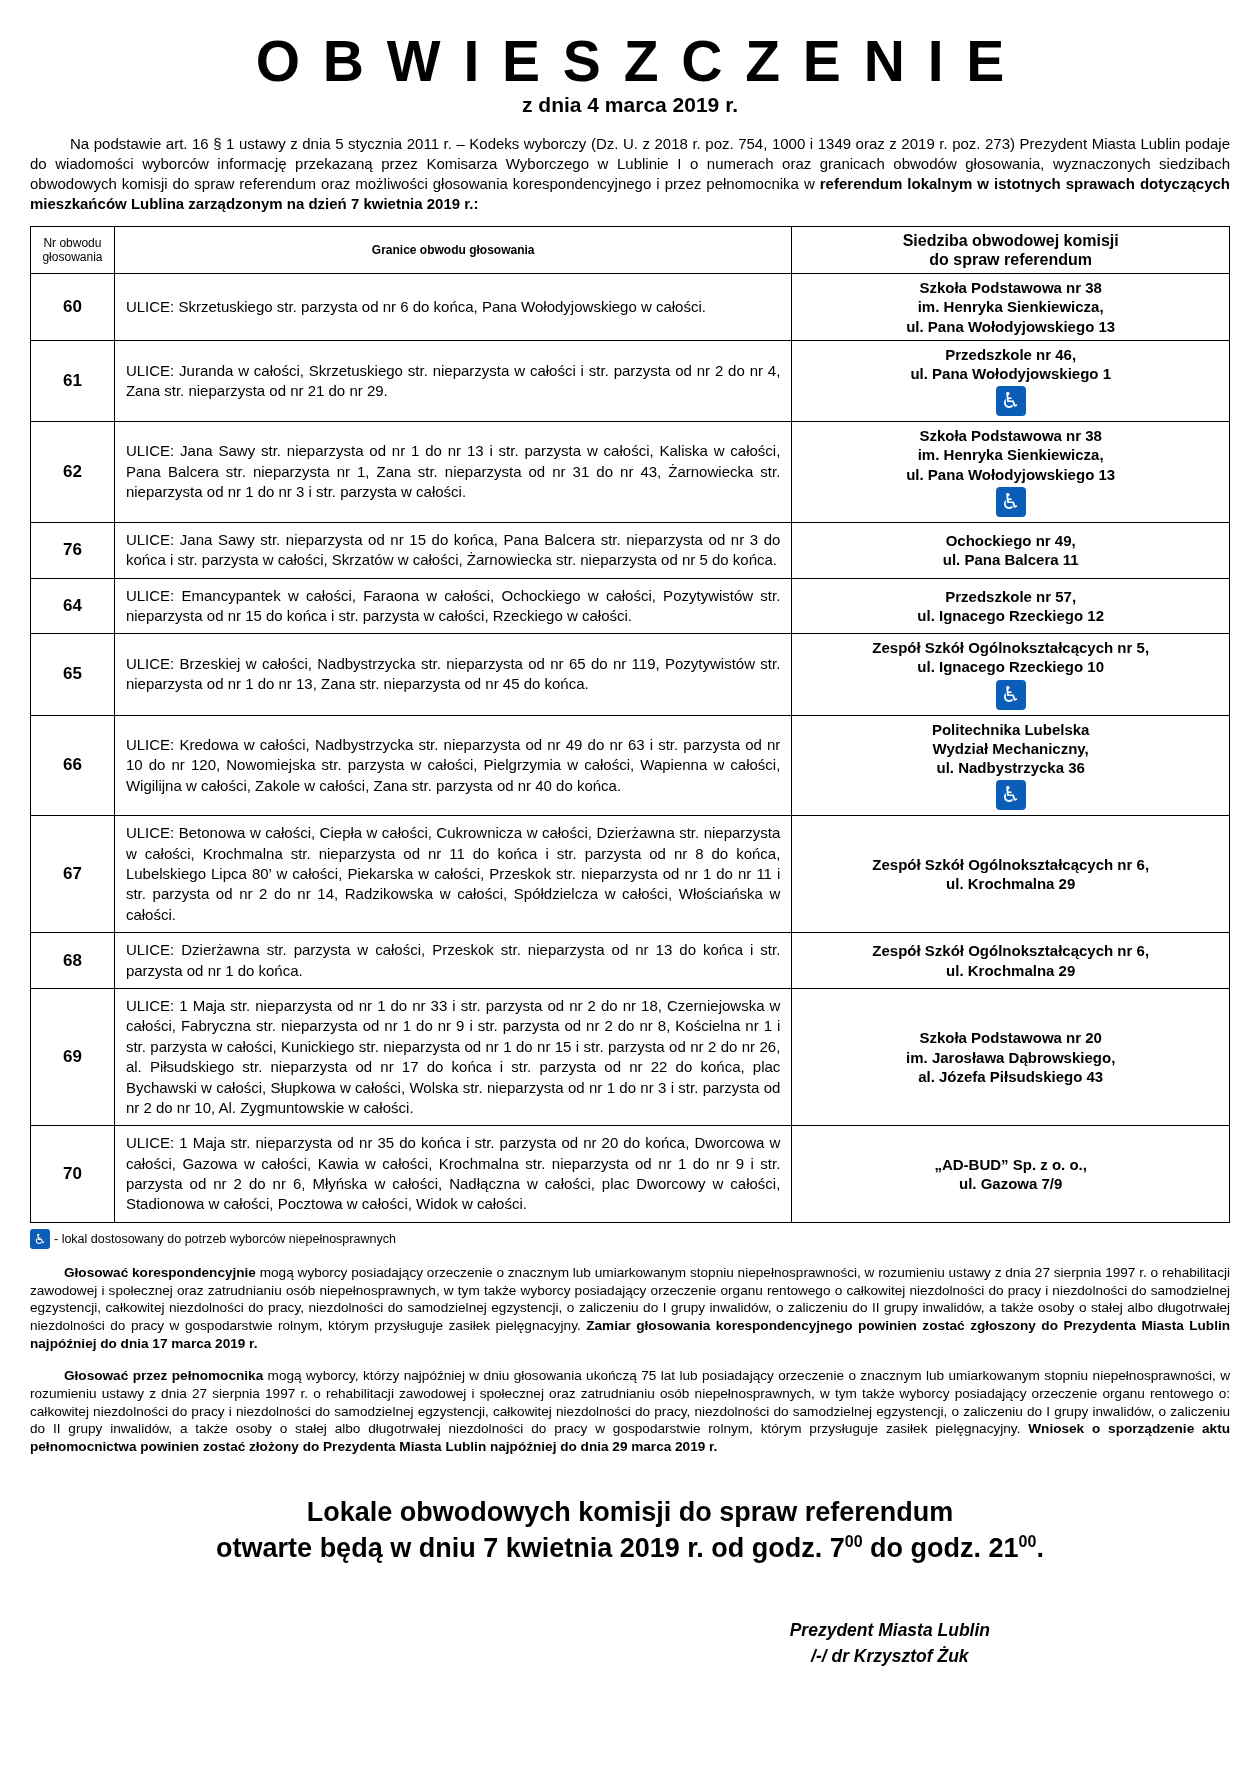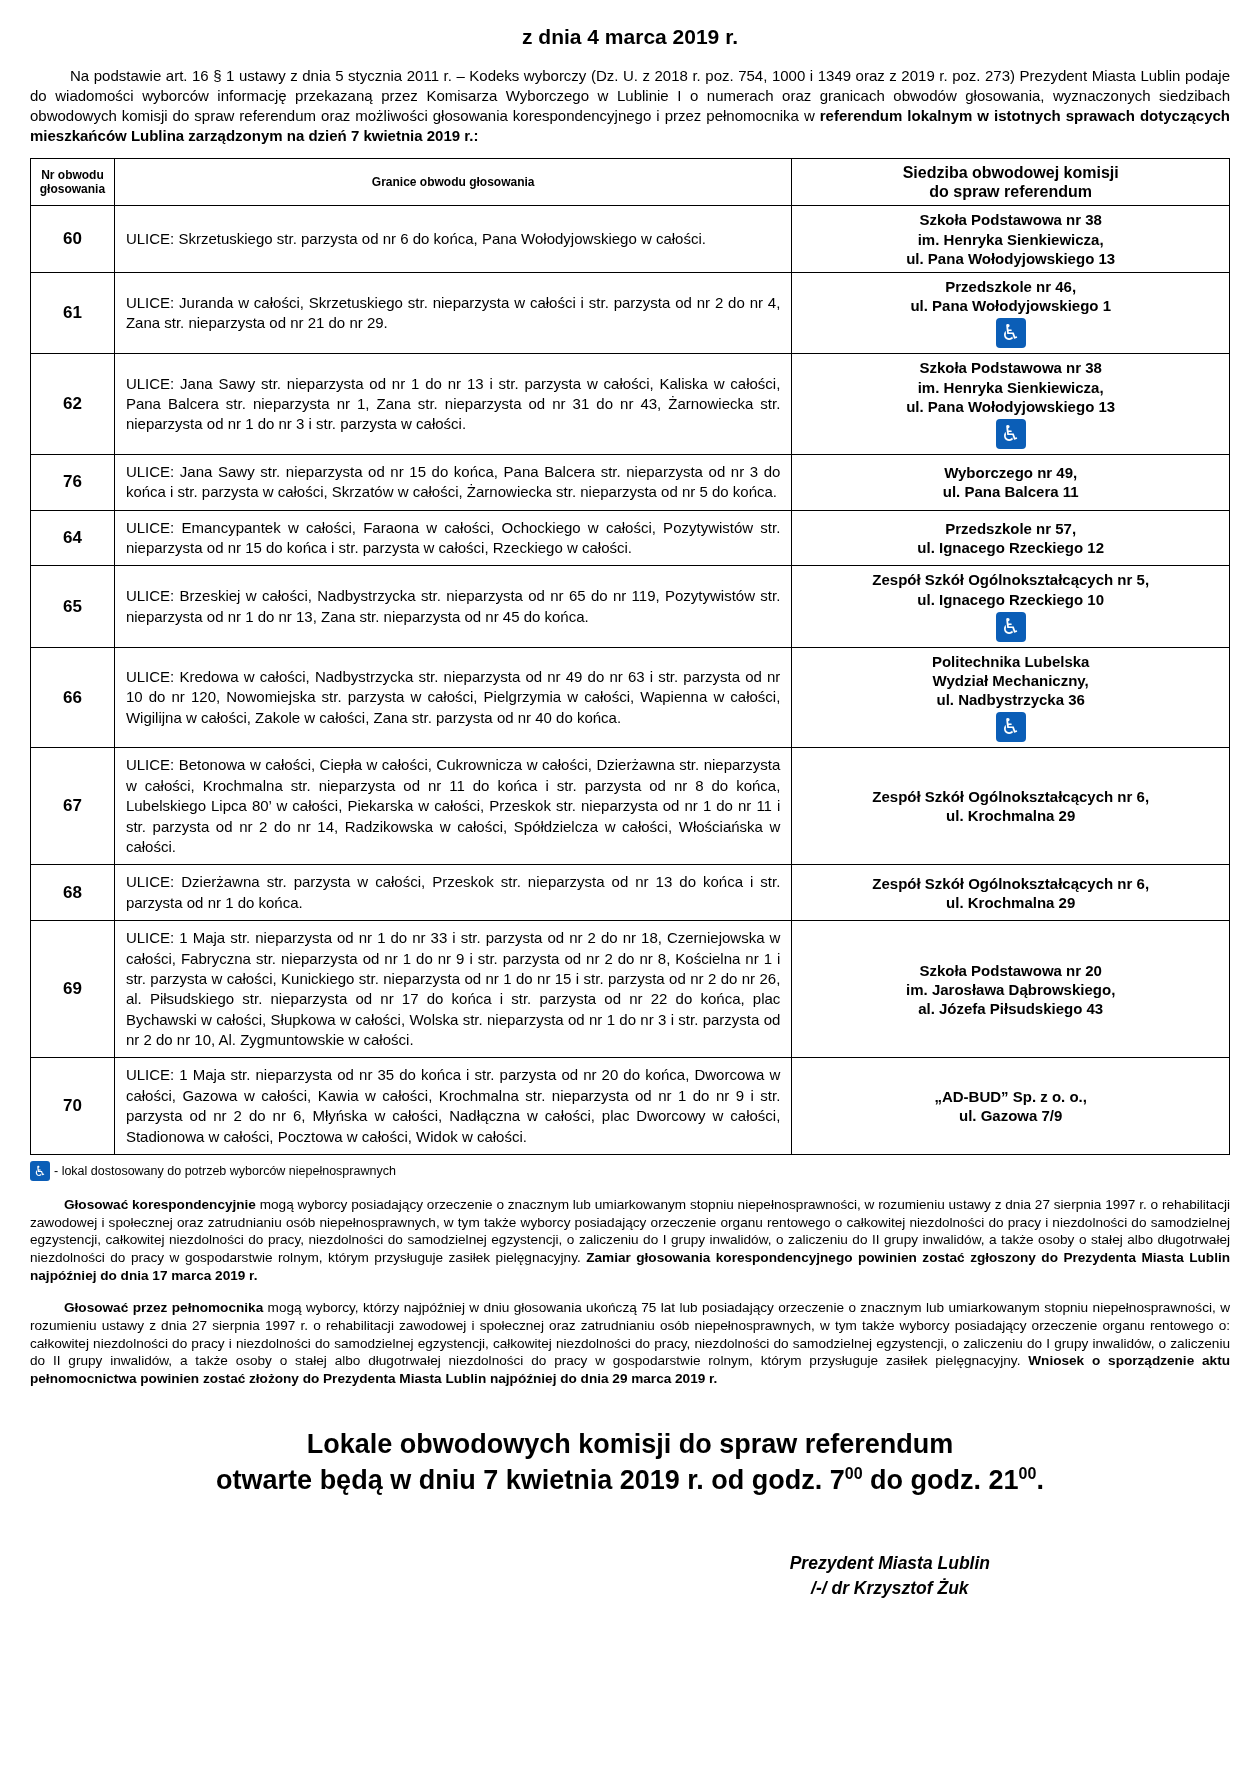--- a/index.html
+++ b/index.html
@@ -39,21 +39,21 @@
 
   table.districts {
     width: 100%;
     border-collapse: collapse;
     margin-top: 12px;
   }
   table.districts th, table.districts td {
     border: 1.6px solid #000;
     vertical-align: middle;
   }
-  th.h-num   { width: 7%;    font-size: 12px; font-weight: 700; text-align: center; white-space: pre-line; padding: 4px 2px; }
+  th.h-num   { width: 7%;    font-size: 12px; font-weight: 400; text-align: center; white-space: pre-line; padding: 4px 2px; }
   th.h-bound { width: 56.5%; font-size: 12px; font-weight: 700; text-align: center; padding: 6px; }
   th.h-seat  { width: 36.5%; font-size: 16px; font-weight: 700; text-align: center; white-space: pre-line; padding: 4px; line-height: 1.2; }
 
   td.col-num   { text-align: center; font-weight: 700; font-size: 17px; }
   td.col-bound { font-size: 15px; line-height: 1.36; text-align: justify; padding: 7px 11px; }
   td.col-seat  { text-align: center; font-weight: 700; font-size: 15px; line-height: 1.28; padding: 4px 6px; }
 
   .wheelchair {
     display: block;
     width: 30px;
@@ -116,20 +116,21 @@
     font-style: italic;
     font-size: 17.5px;
     line-height: 1.45;
   }
 </style>
 </head>
 <body>
 
 <div class="page">
 
+  <div class="doc-title">OBWIESZCZENIE</div>
   <div class="doc-subtitle">z dnia 4 marca 2019 r.</div>
 
   <p class="intro"><span>Na podstawie art. 16 § 1 ustawy z dnia 5 stycznia 2011 r. – Kodeks wyborczy (Dz. U. z 2018 r. poz. 754, 1000 i 1349 oraz z 2019 r. poz. 273) Prezydent Miasta Lublin podaje do wiadomości wyborców informację przekazaną przez Komisarza Wyborczego w Lublinie I o numerach oraz granicach obwodów głosowania, wyznaczonych siedzibach obwodowych komisji do spraw referendum oraz możliwości głosowania korespondencyjnego i przez pełnomocnika w </span><b>referendum lokalnym w istotnych sprawach dotyczących mieszkańców Lublina zarządzonym na dzień 7 kwietnia 2019 r.:</b></p>
 
   <table class="districts">
     <thead>
       <tr>
         <th class="h-num">Nr obwodu
 głosowania</th>
         <th class="h-bound">Granice obwodu głosowania</th>
@@ -166,21 +167,21 @@
             <div>im. Henryka Sienkiewicza,</div>
             <div>ul. Pana Wołodyjowskiego 13</div>
             <span class="wheelchair">♿</span>
           </td>
     </tr>
 
     <tr>
       <td class="col-num">76</td>
       <td class="col-bound">ULICE: Jana Sawy str. nieparzysta od nr 15 do końca, Pana Balcera str. nieparzysta od nr 3 do końca i str. parzysta w całości, Skrzatów w całości, Żarnowiecka str. nieparzysta od nr 5 do końca.</td>
       <td class="col-seat">
-            <div>Wyborczego nr 49,</div>
+            <div>Ochockiego nr 49,</div>
             <div>ul. Pana Balcera 11</div>
           </td>
     </tr>
 
     <tr>
       <td class="col-num">64</td>
       <td class="col-bound">ULICE: Emancypantek w całości, Faraona w całości, Ochockiego w całości, Pozytywistów str. nieparzysta od nr 15 do końca i str. parzysta w całości, Rzeckiego w całości.</td>
       <td class="col-seat">
             <div>Przedszkole nr 57,</div>
             <div>ul. Ignacego Rzeckiego 12</div>

